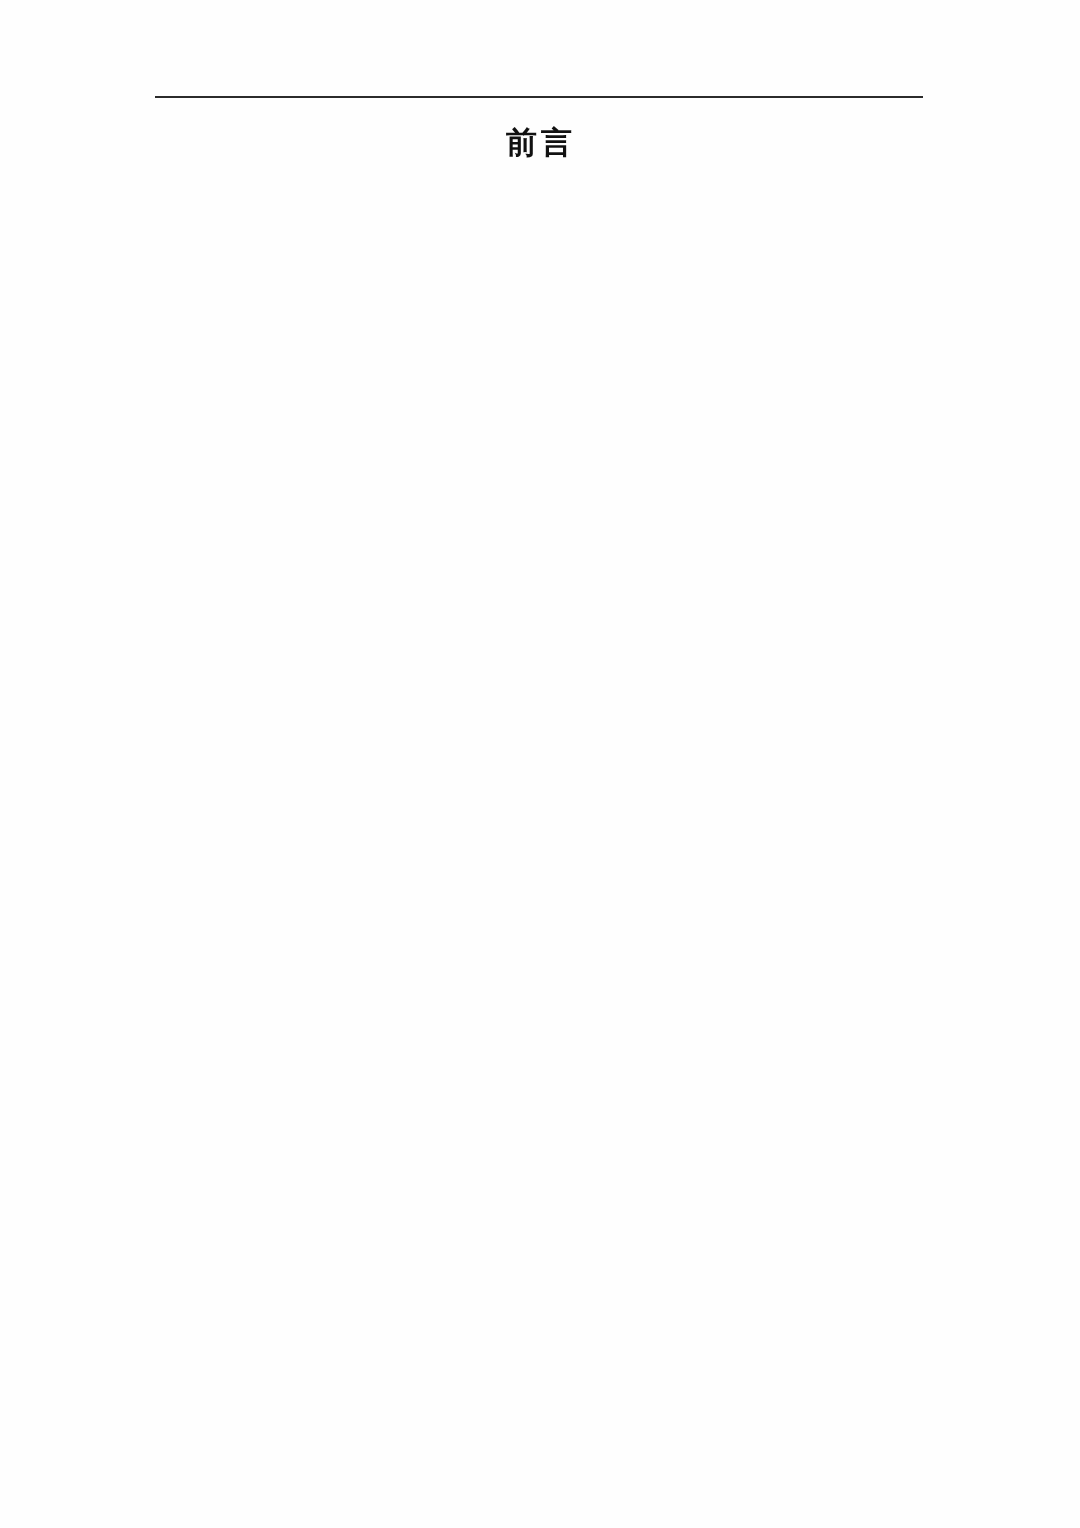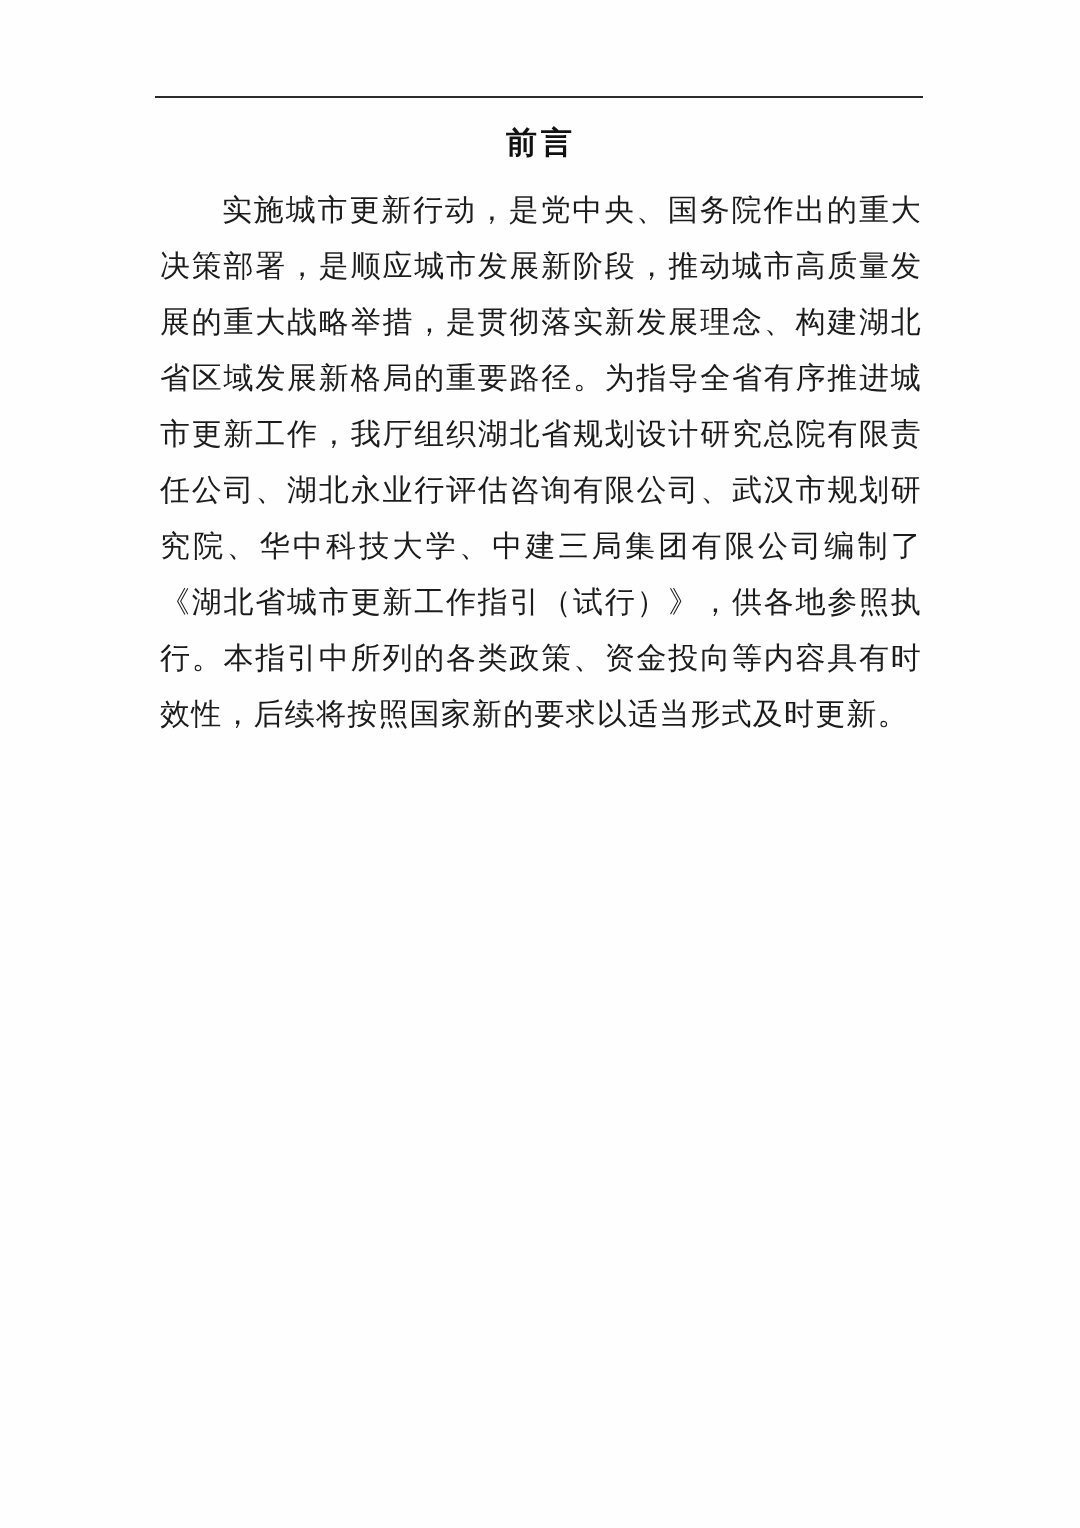--- a/index.html
+++ b/index.html
@@ -36,21 +36,21 @@
     top: 122px;
     left: 160px;
     width: 762px;
   }
   .doc-title {
     text-align: center;
     font-family: Liberation Mono, monospace;
     font-weight: bold;
     font-size: 31px;
     letter-spacing: 4px;
-    margin: 0 0 18px 0;
+    margin: 0 0 34px 0;
     color: #111;
   }
   .para {
     font-size: 30px;
     line-height: 56px;
     text-align: justify;
     text-justify: inter-ideograph;
     text-indent: 62px;
     margin: 0 0 4px 0;
     letter-spacing: 1.2px;
@@ -65,17 +65,16 @@
 <body>
 
 <div class="page">
 
   <div class="header-rule"></div>
 
   <div class="content">
 
     <h1 class="doc-title">前言</h1>
 
-    <p class="para">实施城市更新行动，是党中央、国务院作出的重大决策部署，是顺应城市发展新阶段，推动城市高质量发展的重大战略举措，是贯彻落实新发展理念、构建湖北省区域发展新格局的重要路径。为指导全省有序推进城市更新工作，我厅组织湖北省规划设计研究总院有限责任公司、湖北永业行评估咨询有限公司、武汉市规划研究院、华中科技大学、中建三局集团有限公司编制了《湖北省城市更新工作指引（试行）》，供各地参照执行。本指引中所列的各类政策、资金投向等内容具有时效性，后续将按照国家新的要求以适当形式及时更新。</p>
 
 
   </div>
 </div>
 
 </body></html>

